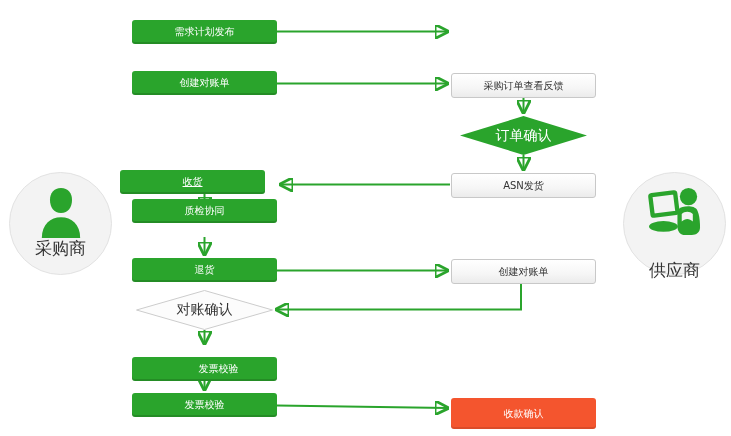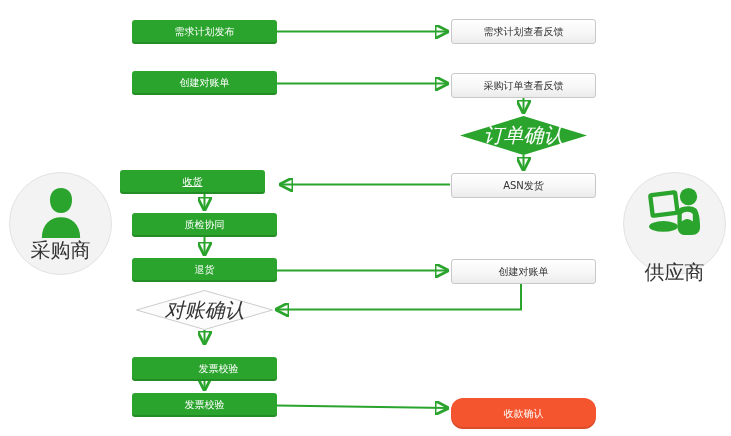--- a/index.html
+++ b/index.html
@@ -6,33 +6,33 @@
   body{font-family:"DejaVu Sans","Liberation Sans",sans-serif;}
   .canvas{position:relative;width:731px;height:436px;background:#fff;overflow:hidden;}
   .connectors{position:absolute;left:0;top:0;width:731px;height:436px;}
   .connectors path{stroke:#2aa42c;stroke-width:2;fill:none;}
   .node{position:absolute;box-sizing:border-box;width:145px;height:24px;
         display:flex;align-items:center;justify-content:center;
         font-size:10px;border-radius:3px;white-space:nowrap;}
   .node-green{background:#2aa42c;color:#fff;box-shadow:inset 0 -2px 0 rgba(0,0,0,0.14);}
   .node-white{background:linear-gradient(180deg,#ffffff 0%,#f6f6f6 60%,#ebebeb 100%);
               border:1px solid #c8c8c8;color:#333;height:25px;}
-  .node-red{background:#f4552e;color:#fff;height:31px;box-shadow:inset 0 -2px 0 rgba(0,0,0,0.10);border-radius:12px;}
+  .node-red{background:#f4552e;color:#fff;height:31px;box-shadow:inset 0 -2px 0 rgba(0,0,0,0.10);}
   .diamond{position:absolute;display:flex;align-items:center;justify-content:center;}
   .diamond svg{position:absolute;left:0;top:0;width:100%;height:100%;}
-  .diamond .lbl{position:relative;font-size:20px;white-space:nowrap;font-style:italic;}
+  .diamond .lbl{position:relative;font-size:14px;white-space:nowrap;}
   .diamond-green polygon{fill:#2aa42c;}
   .diamond-green .lbl{color:#fff;}
   .diamond-white polygon{fill:#fcfcfc;stroke:#cccccc;stroke-width:1;}
   .diamond-white .lbl{color:#333;}
   .actor{position:absolute;box-sizing:border-box;width:103px;height:103px;border-radius:50%;
          background:#f3f3f3;border:1px solid #e2e2e2;
          display:flex;flex-direction:column;align-items:center;justify-content:flex-start;}
   .actor .icon{margin-top:12px;height:54px;display:flex;align-items:center;}
-  .actor .lbl{font-size:20px;color:#333;line-height:1;margin-top:1px;white-space:nowrap;}
+  .actor .lbl{font-size:17px;color:#333;line-height:1;margin-top:1px;white-space:nowrap;}
 </style>
 </head>
 <body>
 
 <div class="canvas">
 
   <svg class="connectors" viewBox="0 0 731 436">
     <defs>
       <marker id="ah" viewBox="0 0 10 10" refX="8.5" refY="5" markerWidth="7" markerHeight="7" orient="auto-start-reverse">
         <path d="M0 0 L10 5 L0 10 Z" fill="#2aa42c" stroke="none"></path>
@@ -54,42 +54,39 @@
 
   <div class="node node-green" style="left:132px;top:20px;">
     <span class="lbl">需求计划发布</span>
   </div>
   <div class="node node-green" style="left:132px;top:71px;">
     <span class="lbl">创建对账单</span>
   </div>
   <div class="node node-green" style="left:120px;top:170px;text-decoration:underline;">
     <span class="lbl">收货</span>
   </div>
-  <div class="node node-green" style="left:132px;top:213px;">
+  <div class="node node-green" style="left:132px;top:199px;">
     <span class="lbl">质检协同</span>
   </div>
   <div class="node node-green" style="left:132px;top:258px;">
     <span class="lbl">退货</span>
   </div>
   <div class="diamond diamond-white" style="left:136px;top:290px;width:137px;height:40px;">
     <svg viewBox="0 0 137 40">
       <polygon points="68.5,0.5 136.5,20 68.5,39.5 0.5,20"></polygon>
     </svg>
     <span class="lbl">对账确认</span>
   </div>
   <div class="node node-green" style="left:132px;top:357px;padding-left:28px;">
     <span class="lbl">发票校验</span>
   </div>
   <div class="node node-green" style="left:132px;top:393px;">
     <span class="lbl">发票校验</span>
   </div>
 
-  <div class="node node-white" style="left:451px;top:19px;">
-    <span class="lbl">需求计划查看反馈</span>
-  </div>
   <div class="node node-white" style="left:451px;top:73px;">
     <span class="lbl">采购订单查看反馈</span>
   </div>
   <div class="diamond diamond-green" style="left:460px;top:116px;width:127px;height:39px;">
     <svg viewBox="0 0 127 39">
       <polygon points="63.5,0 127,19.5 63.5,39 0,19.5"></polygon>
     </svg>
     <span class="lbl">订单确认</span>
   </div>
   <div class="node node-white" style="left:451px;top:173px;">

